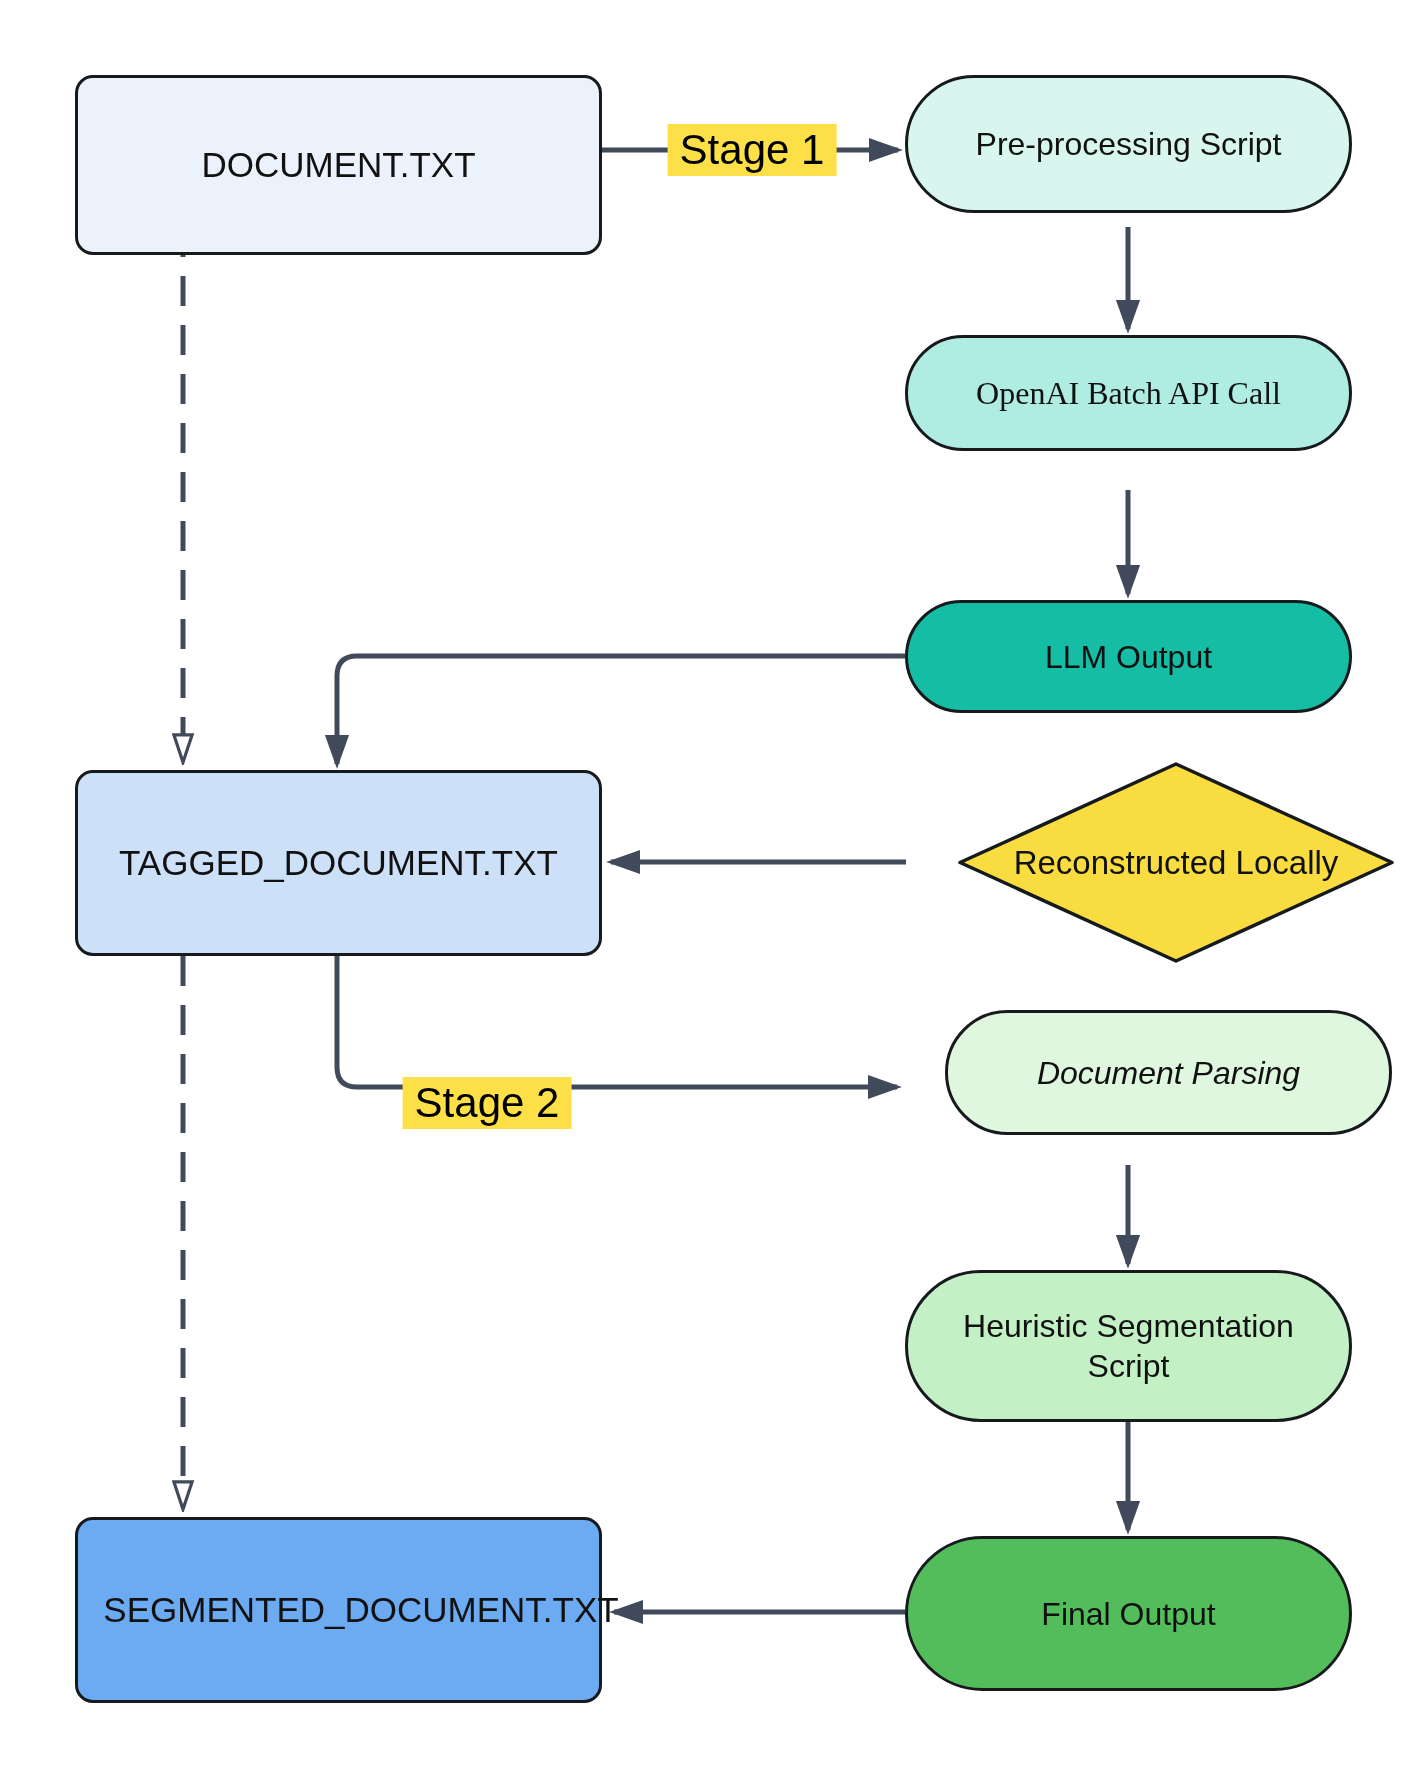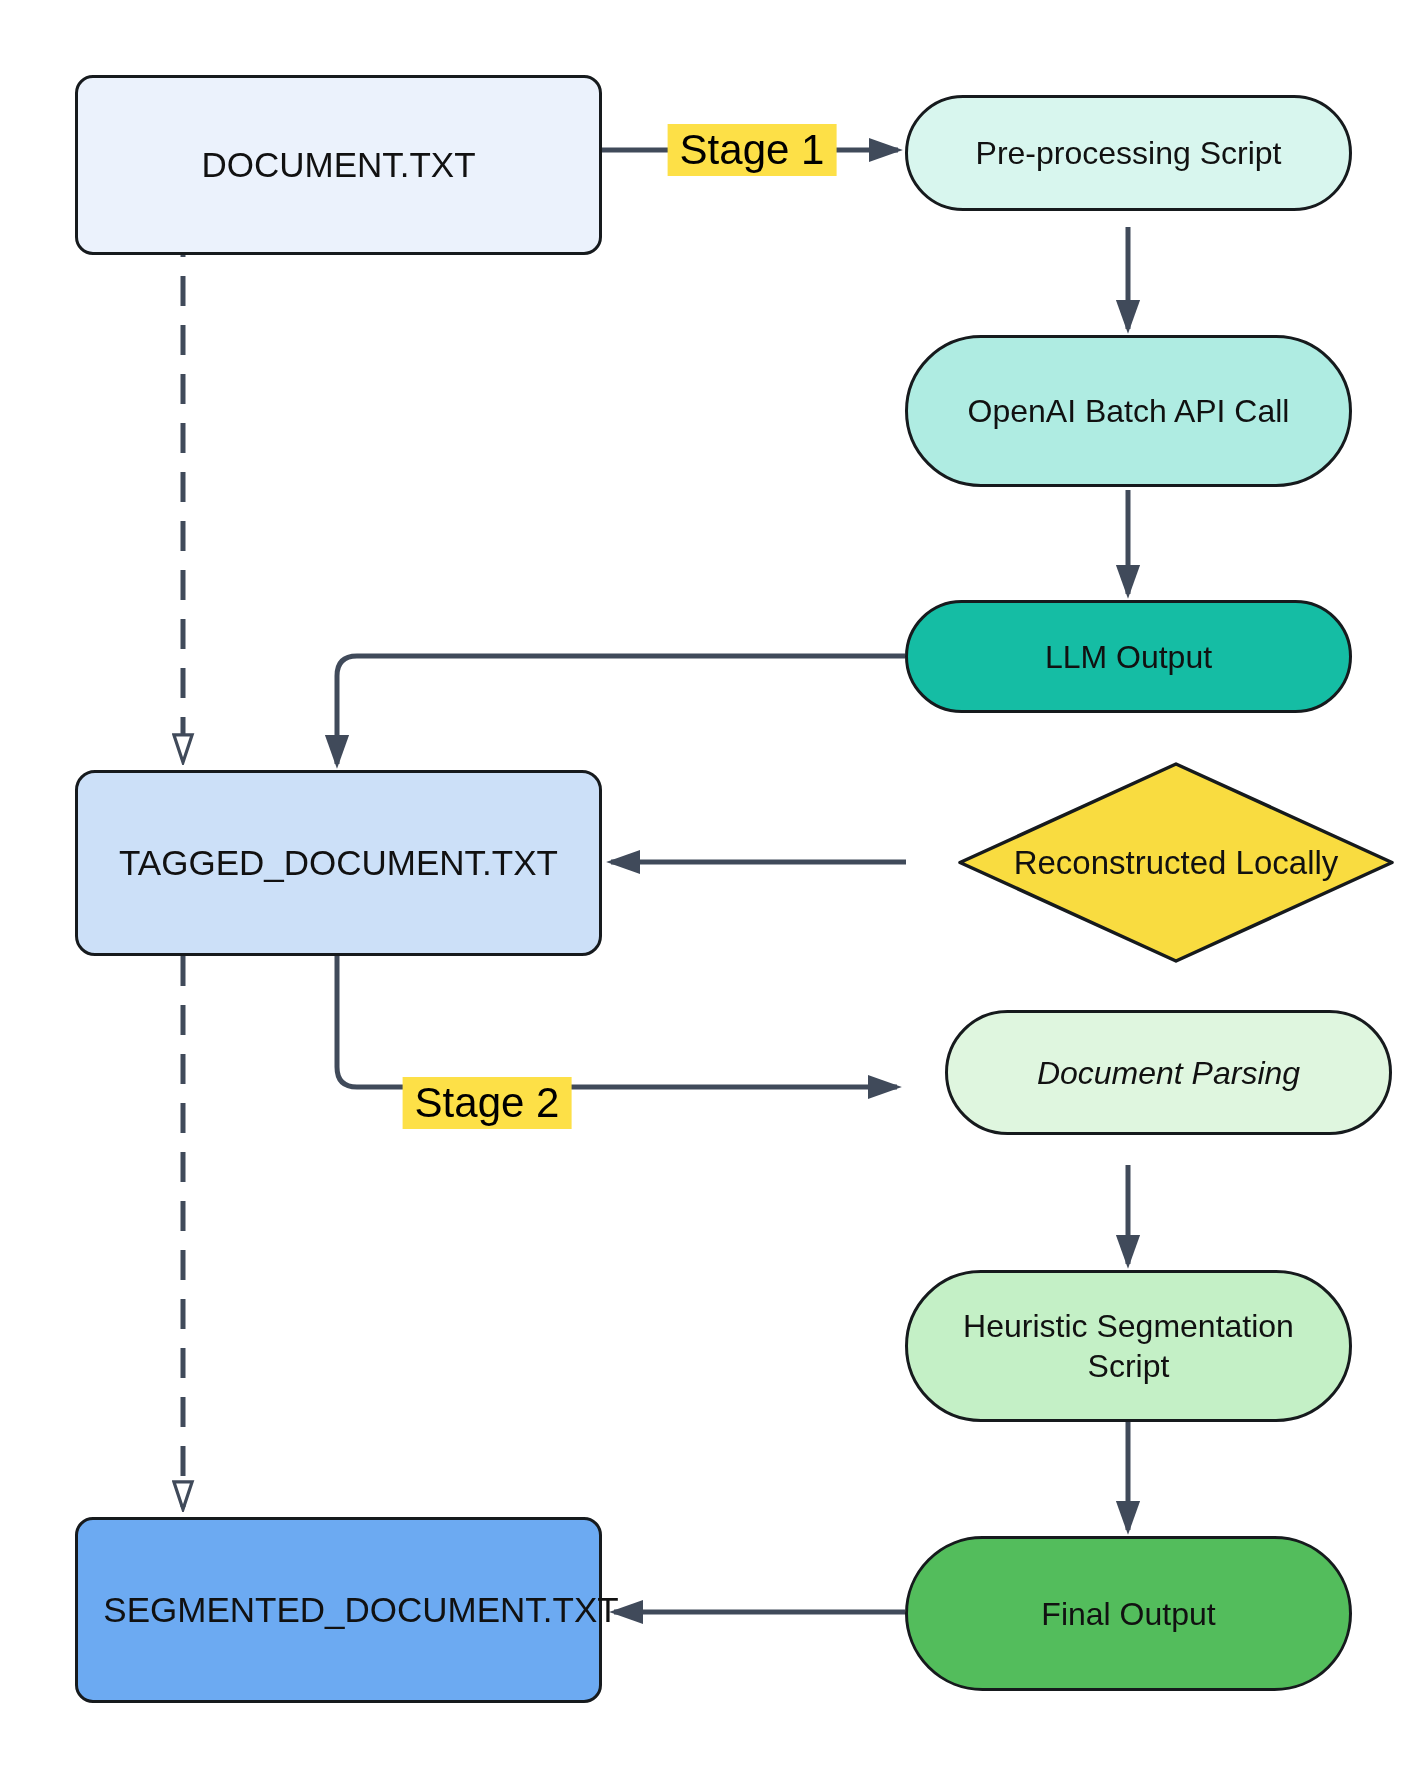--- a/index.html
+++ b/index.html
@@ -49,24 +49,24 @@
   .node.diamond polygon {
     fill: var(--fill, #F9DC40);
     stroke: var(--border, #161A1D);
     stroke-width: 3.5;
     stroke-linejoin: round;
   }
   .node.diamond .diamond-label { position: relative; }
 
   
   #n-document  { left: 75px;  top: 75px;   width: 527px; height: 180px; }
-  #n-pre       { left: 905px; top: 75px;   width: 447px; height: 116px; margin-top: 20px; }
-  #n-openai    { left: 905px; top: 335px;  width: 447px; height: 152px; }
+  #n-pre       { left: 905px; top: 75px;   width: 447px; height: 138px; }
+  #n-openai    { left: 905px; top: 335px;  width: 447px; height: 116px; font-family: Liberation Serif, serif; }
   #n-llm       { left: 905px; top: 600px;  width: 447px; height: 113px; }
-  #n-tagged    { left: 75px;  top: 770px;  width: 527px; height: 186px; border-radius: 20px; }
+  #n-tagged    { left: 75px;  top: 770px;  width: 527px; height: 186px; }
   #n-diamond   { left: 956px; top: 760px;  width: 440px; height: 205px; }
   #n-parsing   { left: 945px; top: 1010px; width: 447px; height: 125px; font-style: italic; }
   #n-heuristic { left: 905px; top: 1270px; width: 447px; height: 152px; }
   #n-final     { left: 905px; top: 1536px; width: 447px; height: 155px; }
   #n-segmented { left: 75px;  top: 1517px; width: 527px; height: 186px; padding-left: 45px; }
 
   .edge-label {
     position: absolute;
     transform: translate(-50%, -50%);
     background: #fde047;

